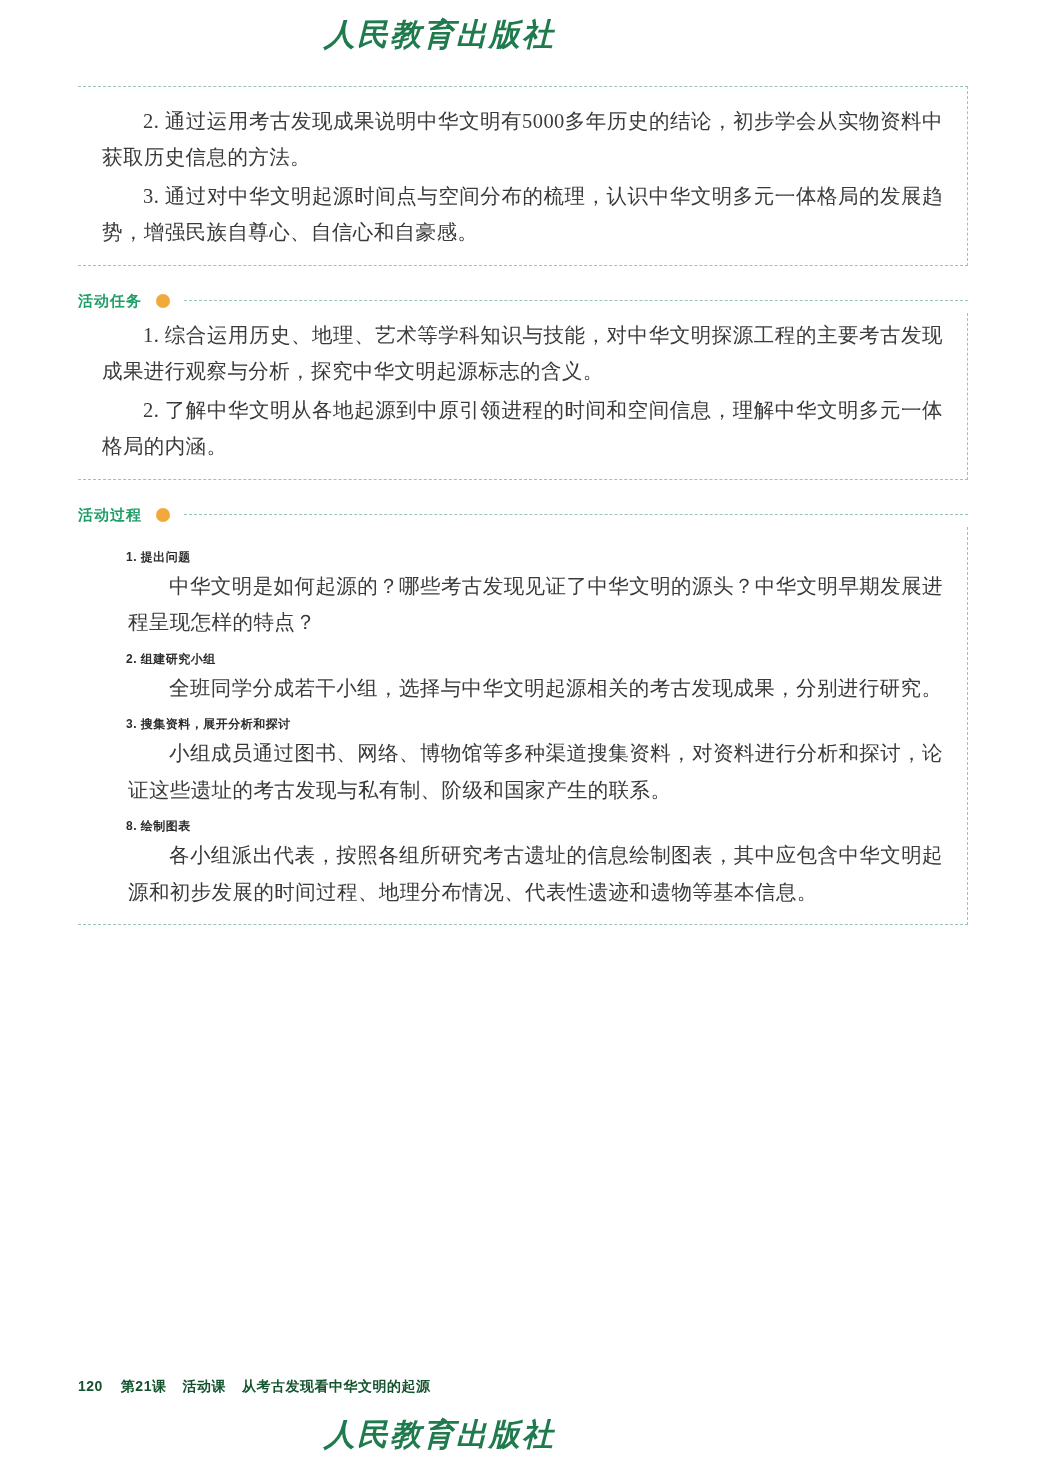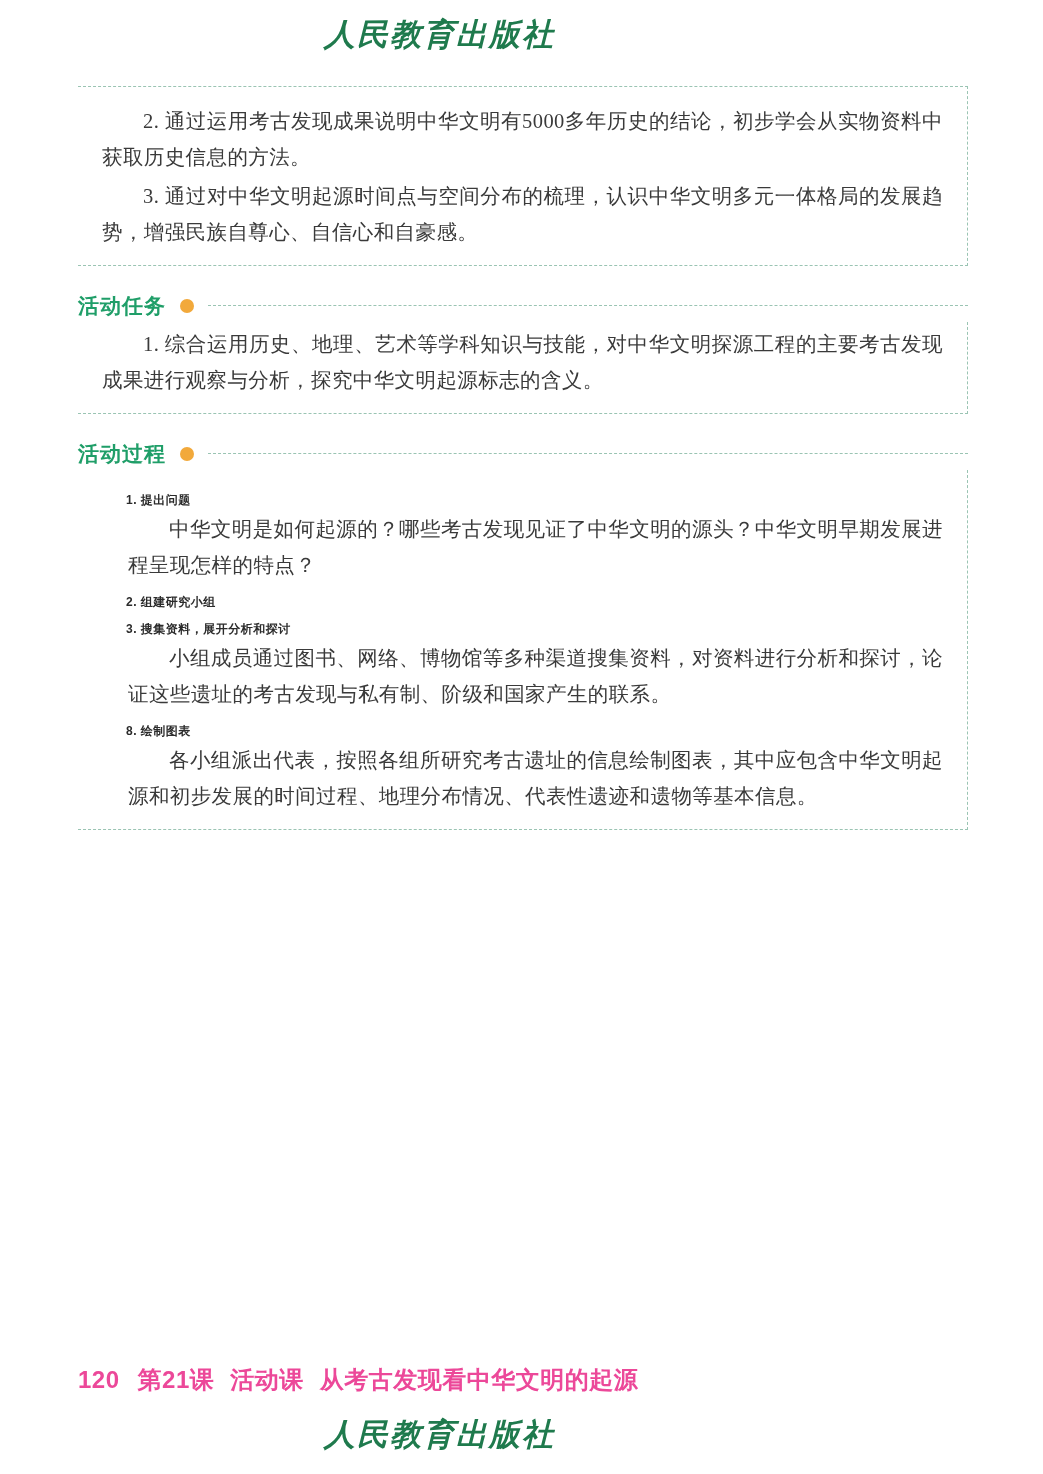--- a/index.html
+++ b/index.html
@@ -71,21 +71,21 @@
   .section-head {
     display: flex;
     align-items: center;
     margin: 26px 0 2px 0;
     padding-left: 0px;
   }
   .section-head .title {
     color: #1f9e68;
     font-family: "Liberation Sans", sans-serif;
     font-weight: bold;
-    font-size: 21px;
+    font-size: 15px;
     letter-spacing: 1px;
     margin-right: 14px;
   }
   .section-head .dot {
     width: 14px;
     height: 14px;
     border-radius: 50%;
     background: #f2a93b;
     flex: 0 0 auto;
   }
@@ -124,23 +124,23 @@
   .steps {
     padding-top: 12px;
   }
 
   
   .footer {
     position: absolute;
     left: 78px;
     bottom: 78px;
     font-family: "Liberation Sans", sans-serif;
-    font-size: 24px;
-    font-weight: bold;
-    color: #ec4899;
+    font-size: 14px;
+    font-weight: bold;
+    color: #14532d;
     letter-spacing: 0.5px;
     white-space: nowrap;
   }
   .footer .pagenum {
     margin-right: 18px;
   }
   .footer .lesson {
     margin-right: 16px;
   }
   .footer .kind {
@@ -161,32 +161,34 @@
       <p class="para">3. 通过对中华文明起源时间点与空间分布的梳理，认识中华文明多元一体格局的发展趋势，增强民族自尊心、自信心和自豪感。</p>
     </div>
 
     <div class="section-head">
       <span class="title">活动任务</span>
       <span class="dot"></span>
       <span class="rule"></span>
     </div>
     <div class="block">
       <p class="para">1. 综合运用历史、地理、艺术等学科知识与技能，对中华文明探源工程的主要考古发现成果进行观察与分析，探究中华文明起源标志的含义。</p>
+      <p class="para">2. 了解中华文明从各地起源到中原引领进程的时间和空间信息，理解中华文明多元一体格局的内涵。</p>
     </div>
 
     <div class="section-head">
       <span class="title">活动过程</span>
       <span class="dot"></span>
       <span class="rule"></span>
     </div>
     <div class="block steps">
       <h4 class="step-title">1. 提出问题</h4>
       <p class="para">中华文明是如何起源的？哪些考古发现见证了中华文明的源头？中华文明早期发展进程呈现怎样的特点？</p>
 
       <h4 class="step-title">2. 组建研究小组</h4>
+      <p class="para">全班同学分成若干小组，选择与中华文明起源相关的考古发现成果，分别进行研究。</p>
 
       <h4 class="step-title">3. 搜集资料，展开分析和探讨</h4>
       <p class="para">小组成员通过图书、网络、博物馆等多种渠道搜集资料，对资料进行分析和探讨，论证这些遗址的考古发现与私有制、阶级和国家产生的联系。</p>
 
       <h4 class="step-title">8. 绘制图表</h4>
       <p class="para">各小组派出代表，按照各组所研究考古遗址的信息绘制图表，其中应包含中华文明起源和初步发展的时间过程、地理分布情况、代表性遗迹和遗物等基本信息。</p>
 
     </div>
 
   </div>

